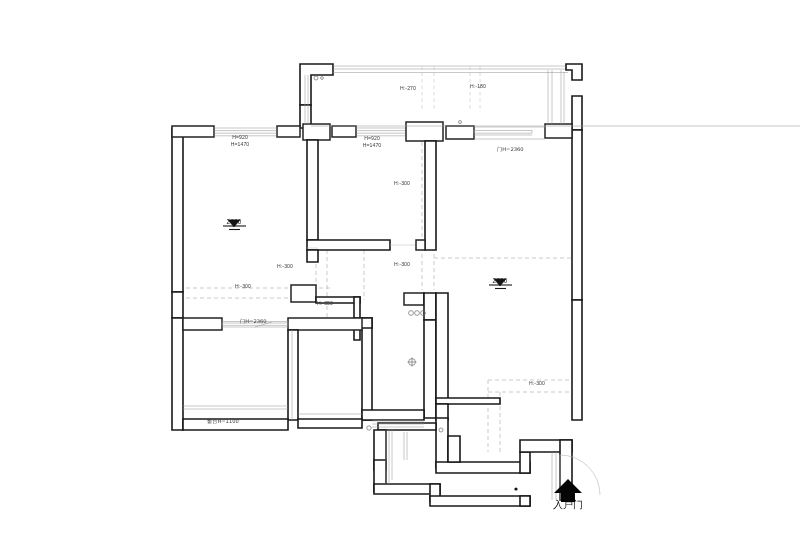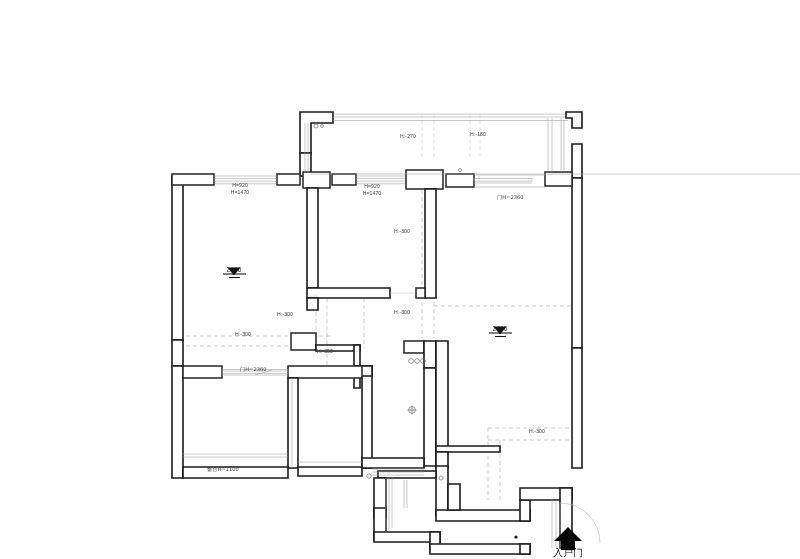--- a/index.html
+++ b/index.html
@@ -11,21 +11,20 @@
     width: 800px;
     height: 559px;
     font-family: "Liberation Sans", sans-serif;
     overflow: hidden;
   }
   #plan-root {
     position: relative;
     width: 800px;
     height: 441px;
     background: #ffffff;
-    margin-top: 48px;
   }
   svg#floorplan {
     display: block;
     width: 800px;
     height: 559px;
   }
   .wall-thick {
     fill: #ffffff;
     stroke: #1a1a1a;
     stroke-width: 1.6;

